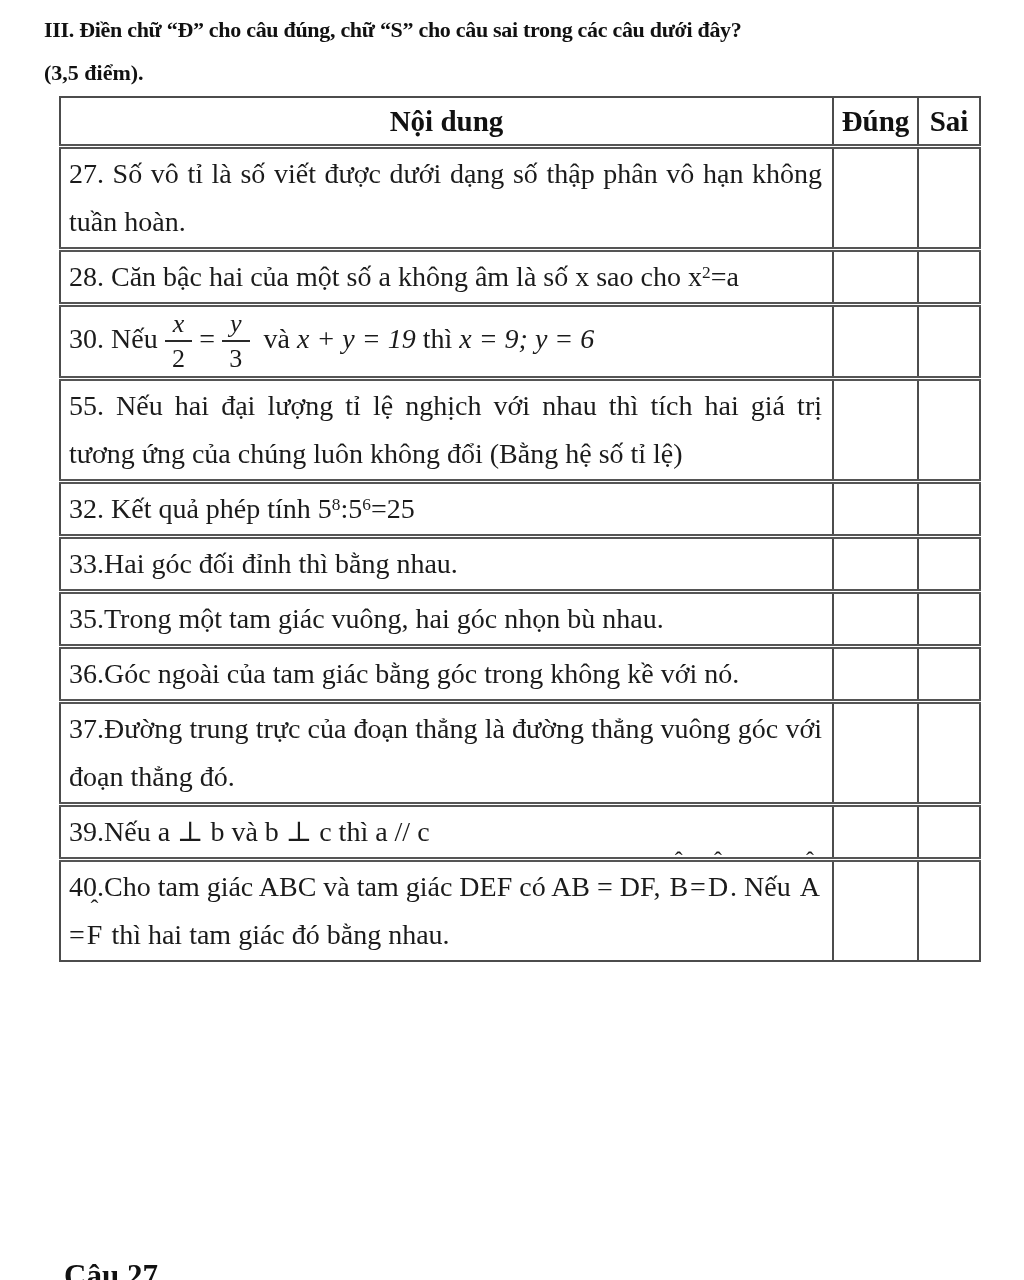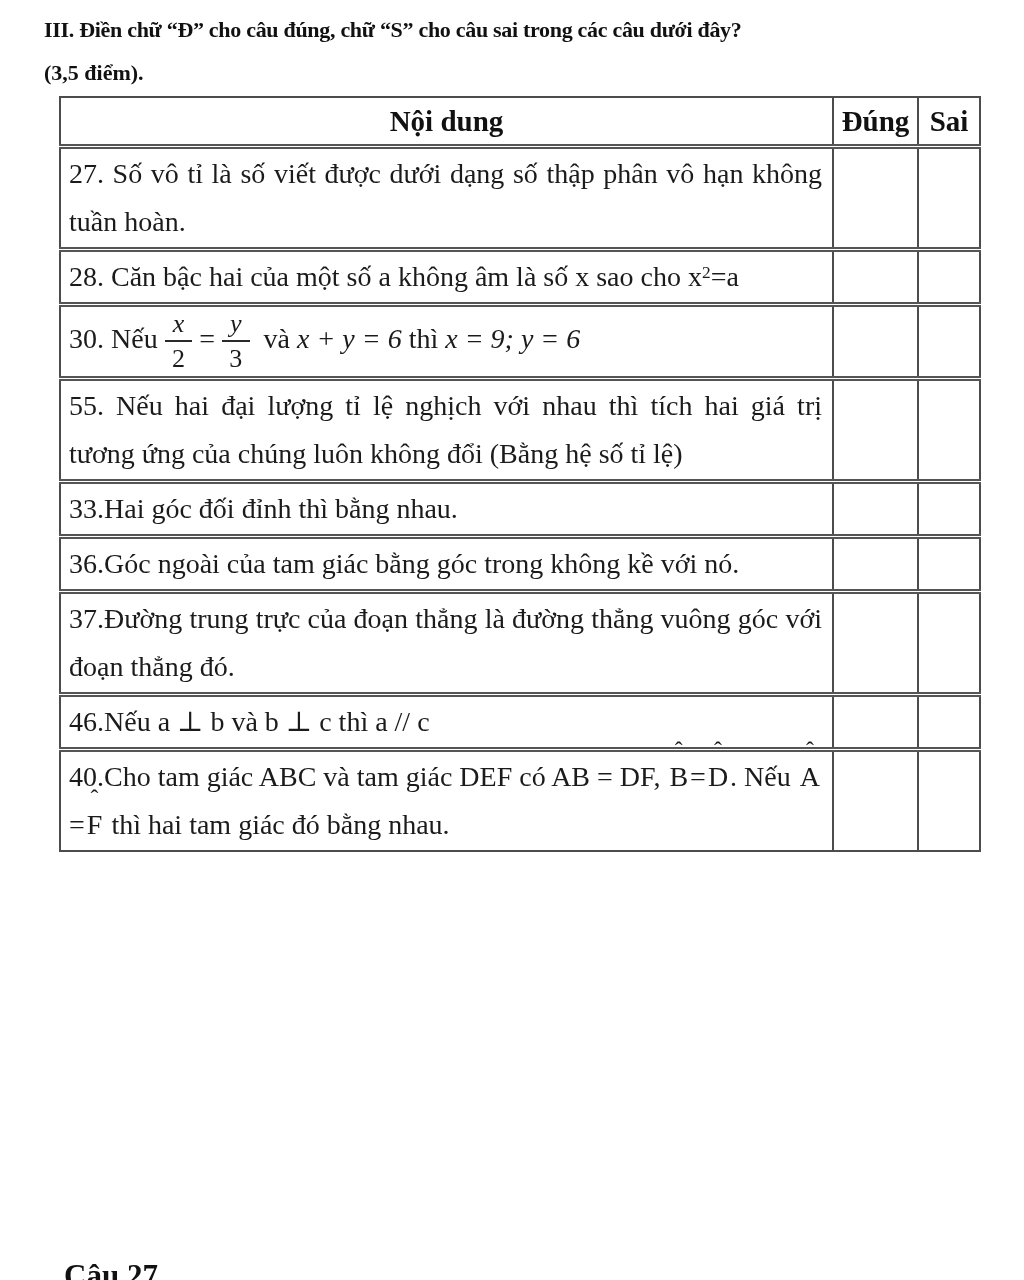--- a/index.html
+++ b/index.html
@@ -124,46 +124,56 @@
         <td class="ans"></td>
         <td class="ans"></td>
       </tr>
       <tr>
         <td class="content">30. Nếu<span class="frac">
             <span class="num">x</span>
             <span class="den">2</span>
           </span>=<span class="frac">
             <span class="num">y</span>
             <span class="den">3</span>
-          </span> và <span class="mi">x + y = 6</span> thì <span class="mi">x = 9; y = 6</span></td>
+          </span> và <span class="mi">x + y = 19</span> thì <span class="mi">x = 9; y = 6</span></td>
         <td class="ans"></td>
         <td class="ans"></td>
       </tr>
       <tr>
         <td class="content">55. Nếu hai đại lượng tỉ lệ nghịch với nhau thì tích hai giá trị tương ứng của chúng luôn không đổi (Bằng hệ số tỉ lệ)</td>
         <td class="ans"></td>
         <td class="ans"></td>
       </tr>
       <tr>
+        <td class="content">32. Kết quả phép tính 5<sup>8</sup>:5<sup>6</sup>=25</td>
+        <td class="ans"></td>
+        <td class="ans"></td>
+      </tr>
+      <tr>
         <td class="content">33.Hai góc đối đỉnh thì bằng nhau.</td>
+        <td class="ans"></td>
+        <td class="ans"></td>
+      </tr>
+      <tr>
+        <td class="content">35.Trong một tam giác vuông, hai góc nhọn bù nhau.</td>
         <td class="ans"></td>
         <td class="ans"></td>
       </tr>
       <tr>
         <td class="content">36.Góc ngoài của tam giác bằng góc trong không kề với nó.</td>
         <td class="ans"></td>
         <td class="ans"></td>
       </tr>
       <tr>
         <td class="content">37.Đường trung trực của đoạn thẳng là đường thẳng vuông góc với đoạn thẳng đó.</td>
         <td class="ans"></td>
         <td class="ans"></td>
       </tr>
       <tr>
-        <td class="content">46.Nếu a ⊥ b và b ⊥ c thì a // c</td>
+        <td class="content">39.Nếu a ⊥ b và b ⊥ c thì a // c</td>
         <td class="ans"></td>
         <td class="ans"></td>
       </tr>
       <tr>
         <td class="content">40.Cho tam giác ABC và tam giác DEF có AB = DF, <span class="hat"><span class="circ">ˆ</span>B</span>=<span class="hat"><span class="circ">ˆ</span>D</span>. Nếu <span class="hat"><span class="circ">ˆ</span>A</span>=<span class="hat"><span class="circ">ˆ</span>F</span> thì hai tam giác đó bằng nhau.</td>
         <td class="ans"></td>
         <td class="ans"></td>
       </tr>
     </tbody>
 </table>

